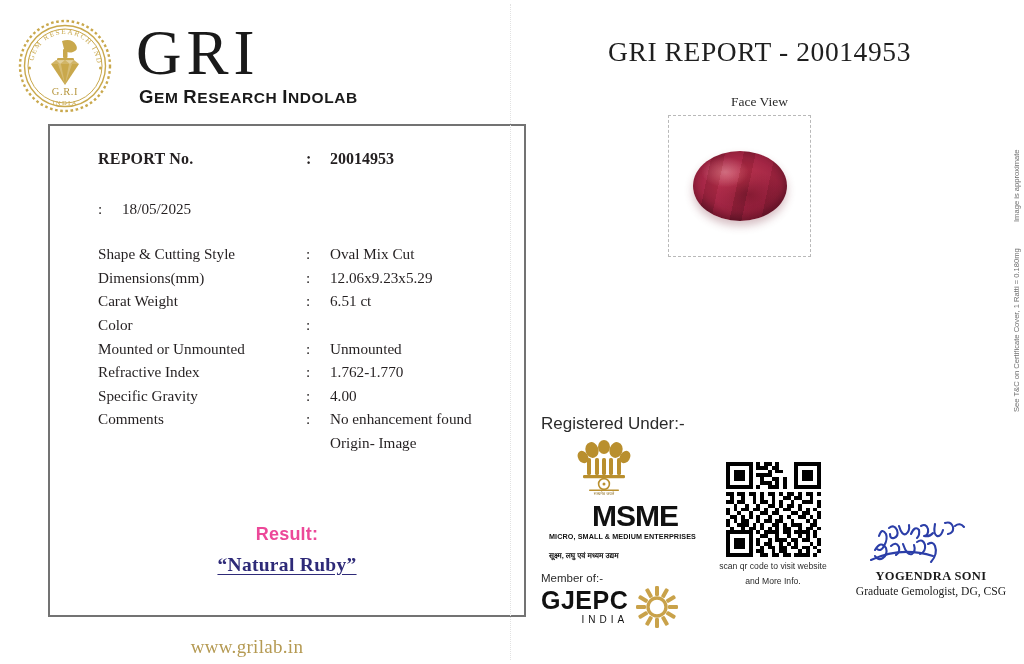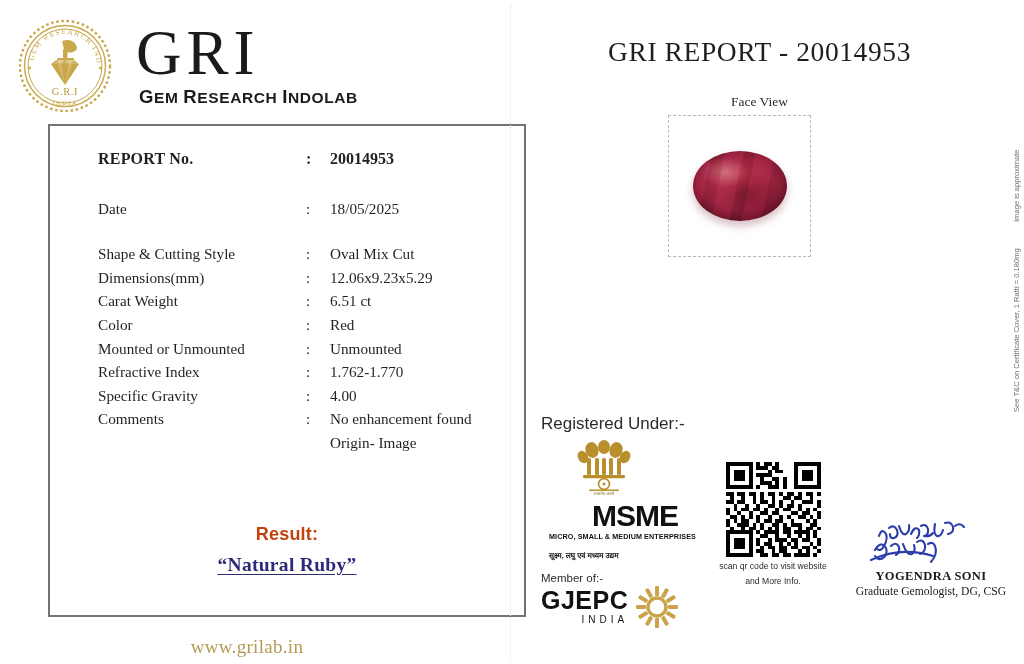--- a/index.html
+++ b/index.html
@@ -51,21 +51,21 @@
   .row .val{flex:1;}
   .row.first{font-weight:700;font-size:16px;}
   .row.first .lbl{letter-spacing:0.2px;}
   .gap-lg{height:25px;}
   .gap-md{height:22px;}
   .cont{margin-left:232px;font-size:15.2px;line-height:1.55;}
 
   .result-wrap{position:absolute;left:0;right:0;top:398px;text-align:center;}
   .result-title{
     font-family:"Liberation Sans", sans-serif;
-    font-weight:700;font-size:18px;color:#c2410c;letter-spacing:0.2px;
+    font-weight:700;font-size:18px;color:#ec4899;letter-spacing:0.2px;
   }
   .result-value{
     margin-top:9px;
     font-family:"Liberation Serif", serif;
     font-weight:700;font-size:19.5px;color:#2e2a78;
     text-decoration:underline;text-underline-offset:3px;
     letter-spacing:0.3px;
   }
 
   .site{
@@ -236,21 +236,20 @@
 
         <div class="row first">
           <div class="lbl">REPORT No.</div>
           <div class="col">:</div>
           <div class="val">20014953</div>
         </div>
 
         <div class="gap-lg"></div>
 
         <div class="row">
-          <div class="lbl">Date</div>
           <div class="col">:</div>
           <div class="val">18/05/2025</div>
         </div>
 
         <div class="gap-md"></div>
 
         <div class="row">
           <div class="lbl">Shape &amp; Cutting Style</div>
           <div class="col">:</div>
           <div class="val">Oval Mix Cut</div>
@@ -261,21 +260,20 @@
           <div class="val">12.06x9.23x5.29</div>
         </div>
         <div class="row">
           <div class="lbl">Carat Weight</div>
           <div class="col">:</div>
           <div class="val">6.51 ct</div>
         </div>
         <div class="row">
           <div class="lbl">Color</div>
           <div class="col">:</div>
-          <div class="val">Red</div>
         </div>
         <div class="row">
           <div class="lbl">Mounted or Unmounted</div>
           <div class="col">:</div>
           <div class="val">Unmounted</div>
         </div>
         <div class="row">
           <div class="lbl">Refractive Index</div>
           <div class="col">:</div>
           <div class="val">1.762-1.770</div>

